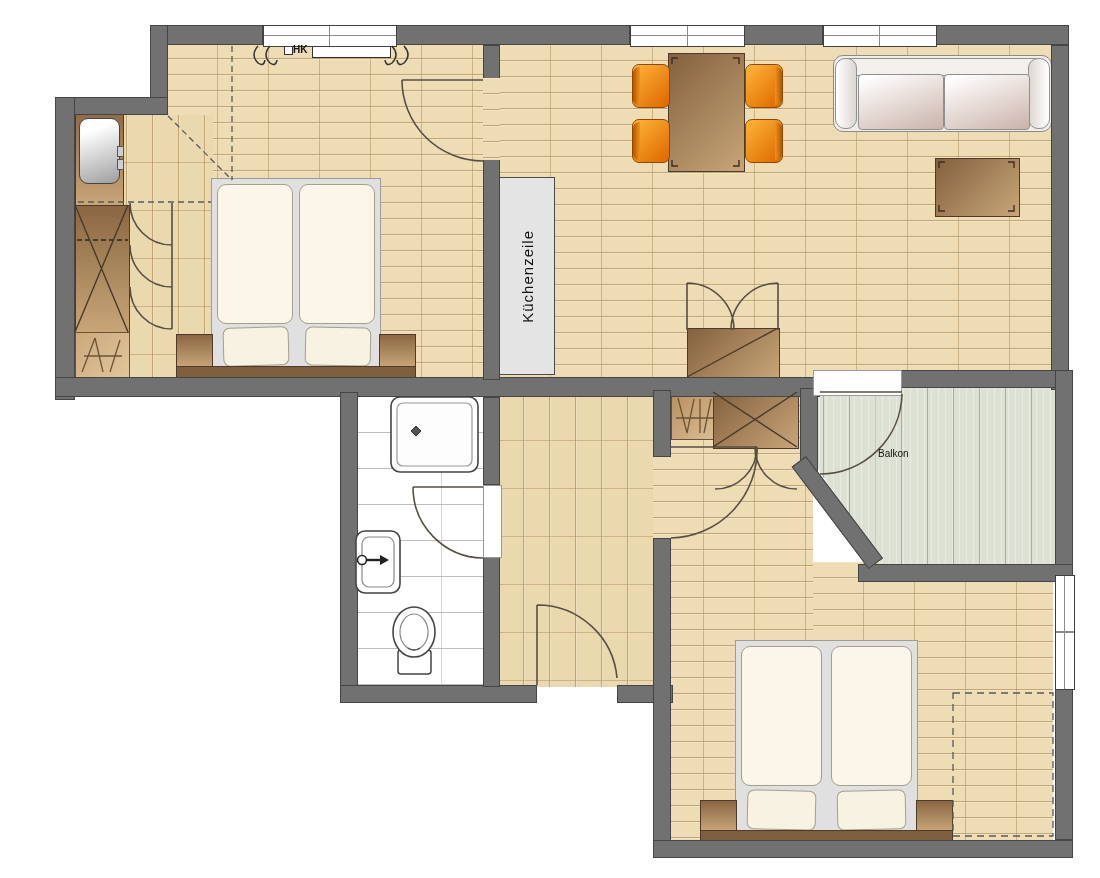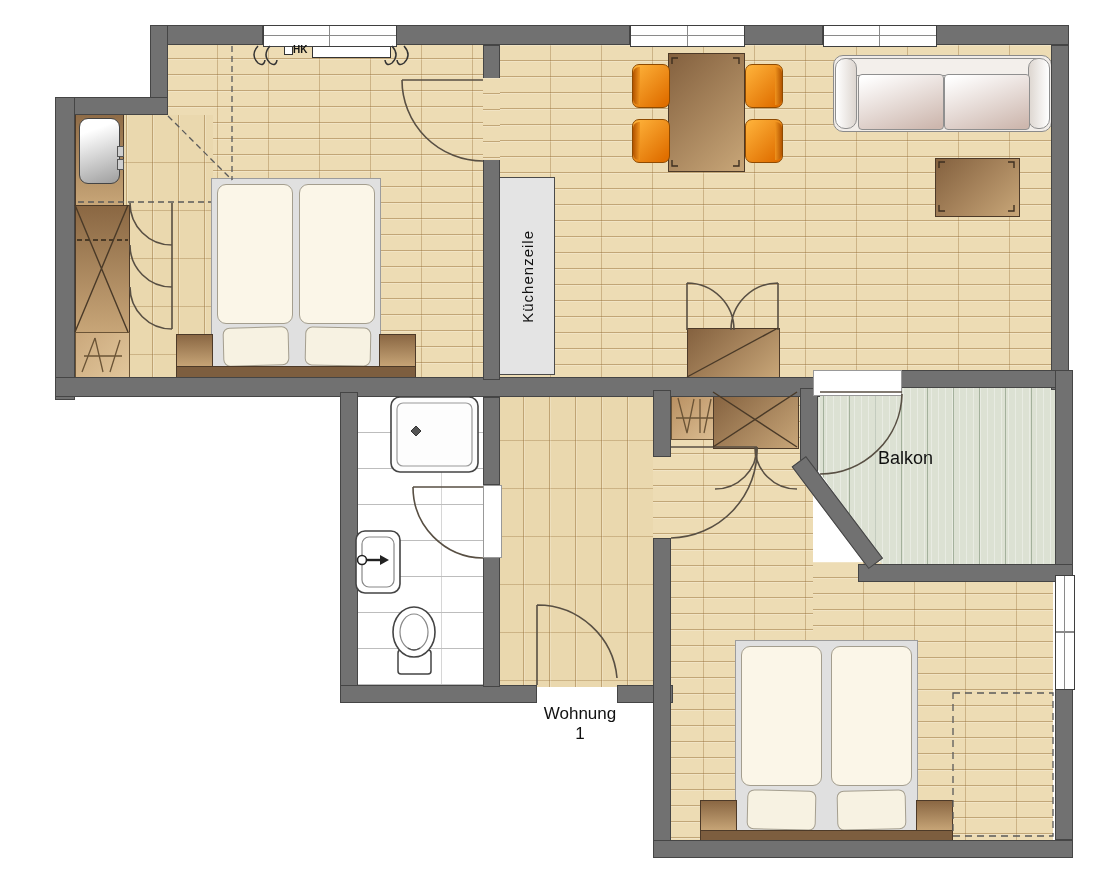--- a/index.html
+++ b/index.html
@@ -212,19 +212,15 @@
       </g>
       <g>
         <rect x="398" y="650" width="33" height="24" rx="3" fill="#ffffff" stroke="#444" stroke-width="1.5"></rect>
         <ellipse cx="414" cy="632" rx="21" ry="25" fill="#ffffff" stroke="#444" stroke-width="1.6"></ellipse>
         <ellipse cx="414" cy="632" rx="14" ry="18" fill="none" stroke="#888" stroke-width="1.2"></ellipse>
         <path d="M408,648 q6,4 12,0" fill="none" stroke="#555" stroke-width="1.3"></path>
       </g>
     </g>
   </svg>
 
-  <div class="abs label" style="left:878px;top:448px;font-size:18px;">Balkon</div>
-  <div class="abs label" style="left:510px;top:704px;width:140px;text-align:center;font-size:17px;line-height:1.2;">
-    <div>Wohnung</div>
-    <div>1</div>
-  </div>
+  <div class="abs label" style="left:878px;top:448px;font-size:10px;">Balkon</div>
 
 </div>
 
 </body></html>

